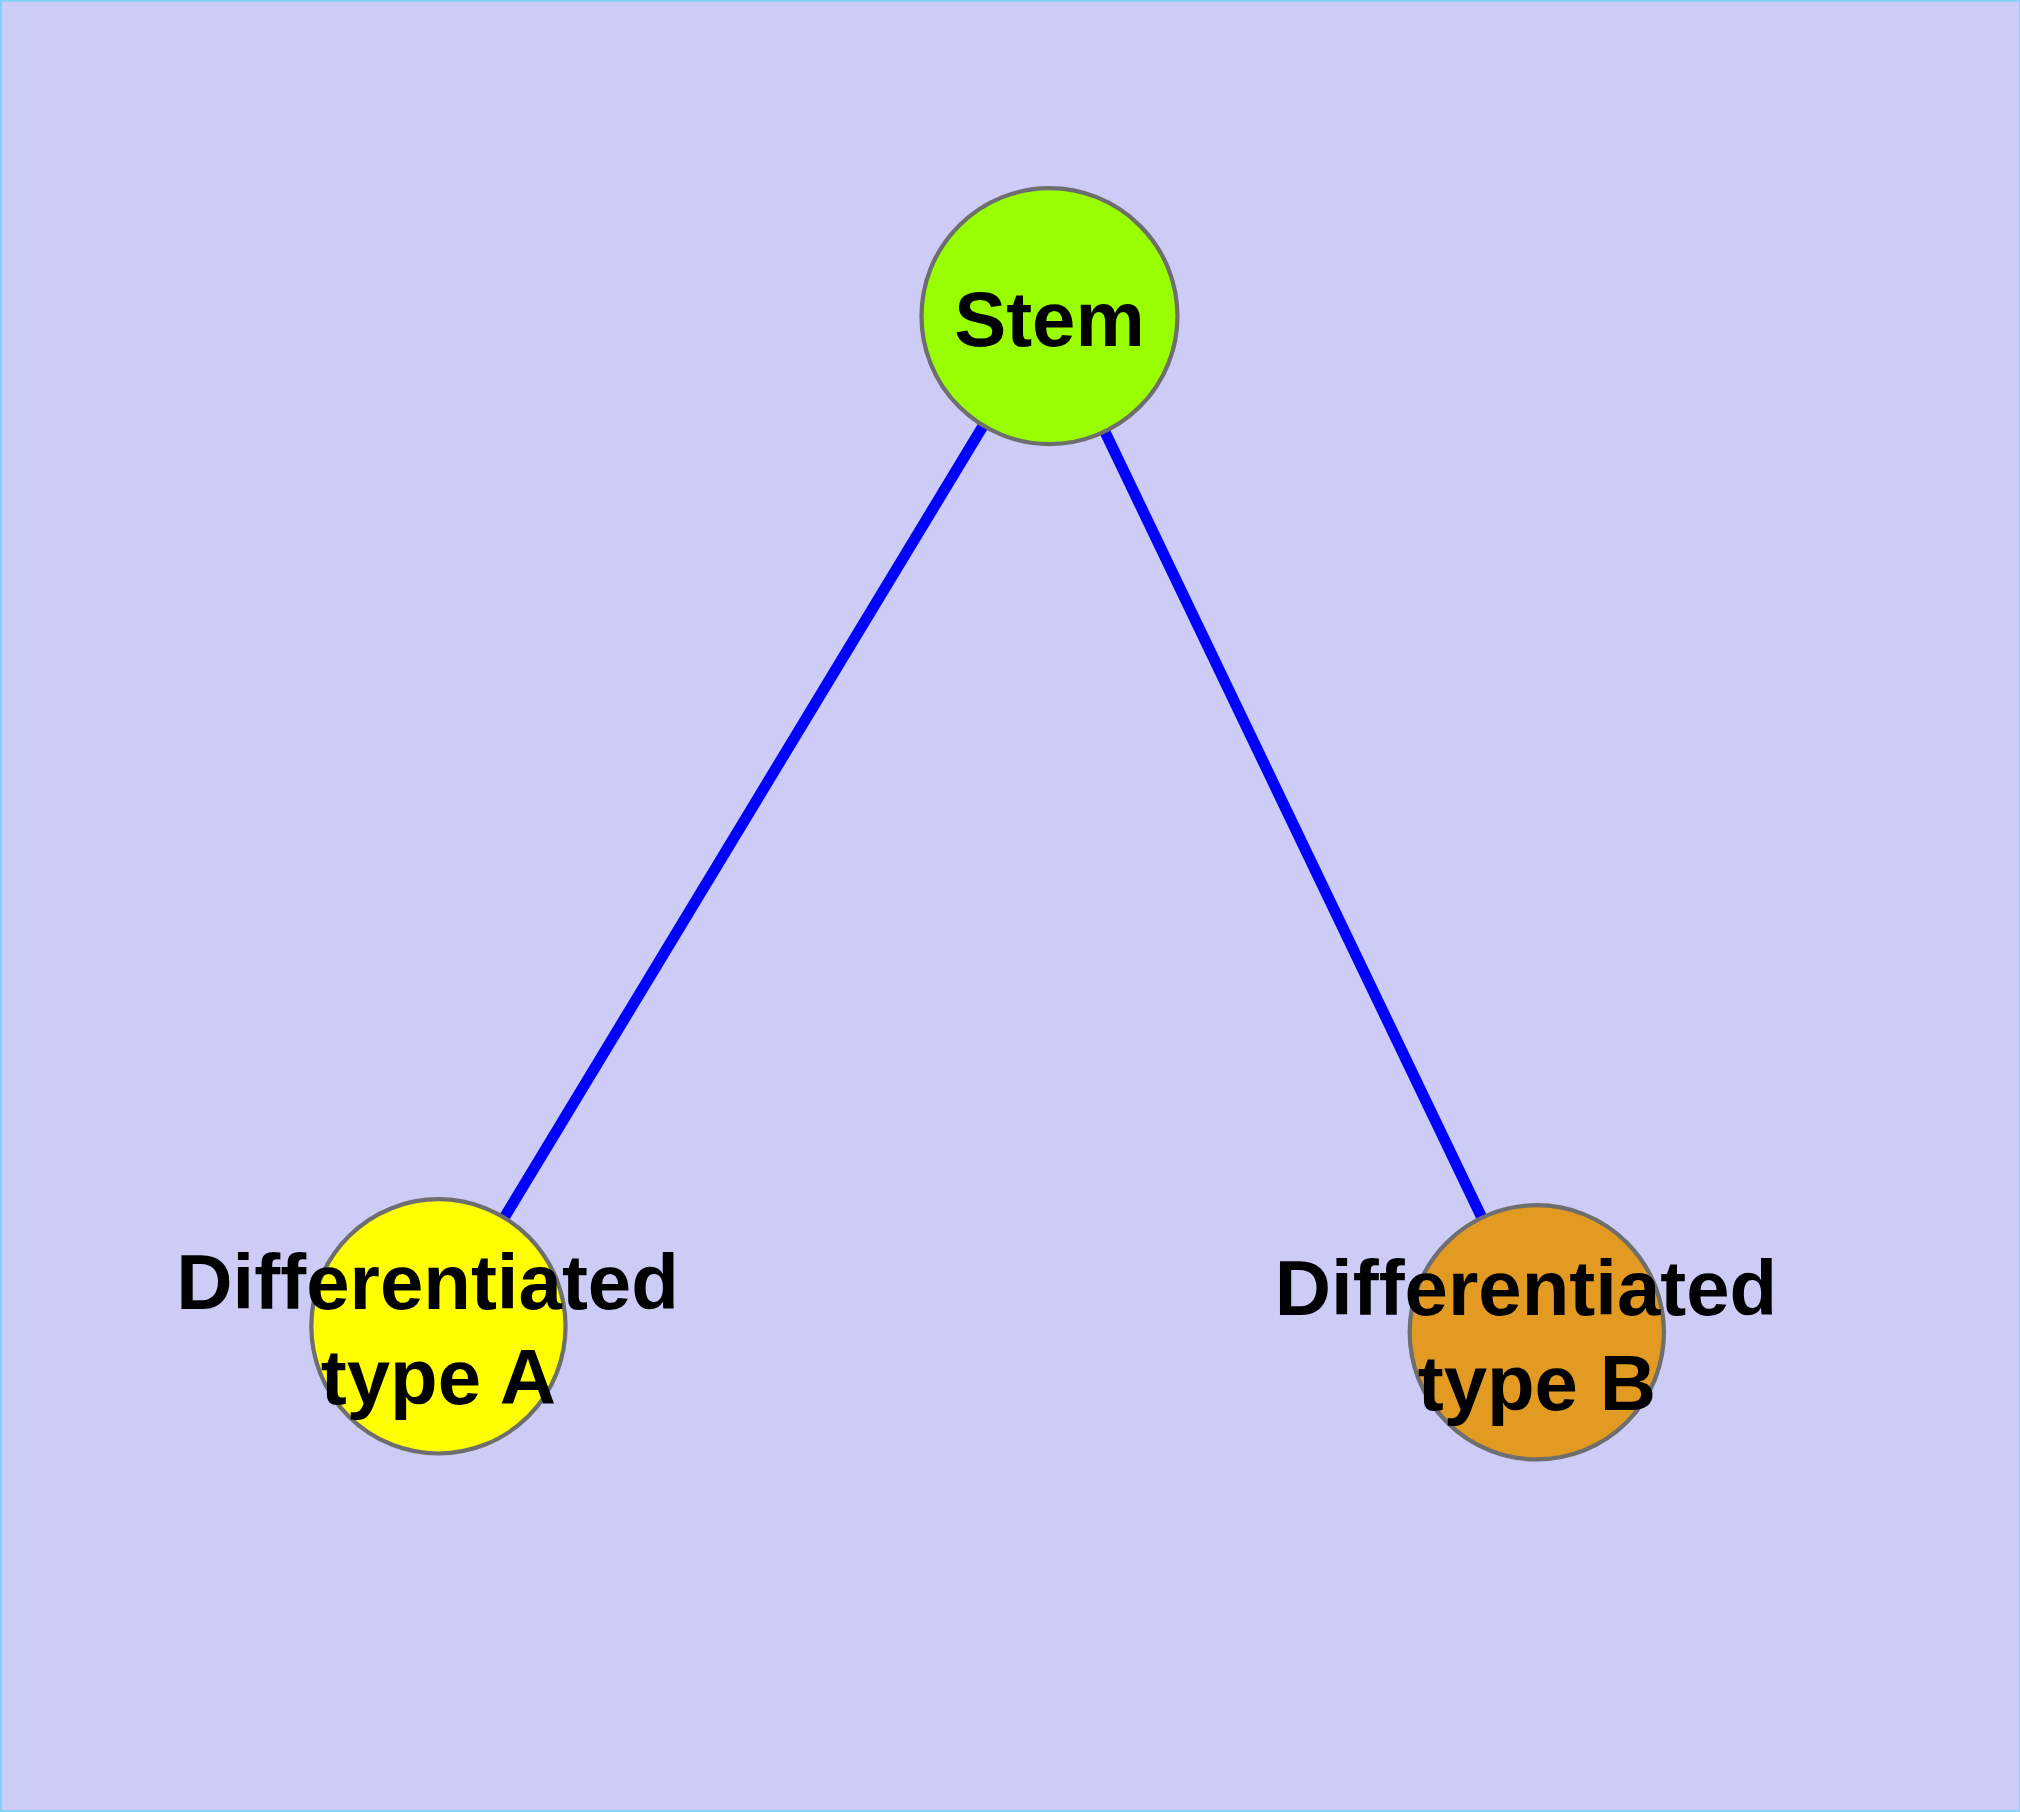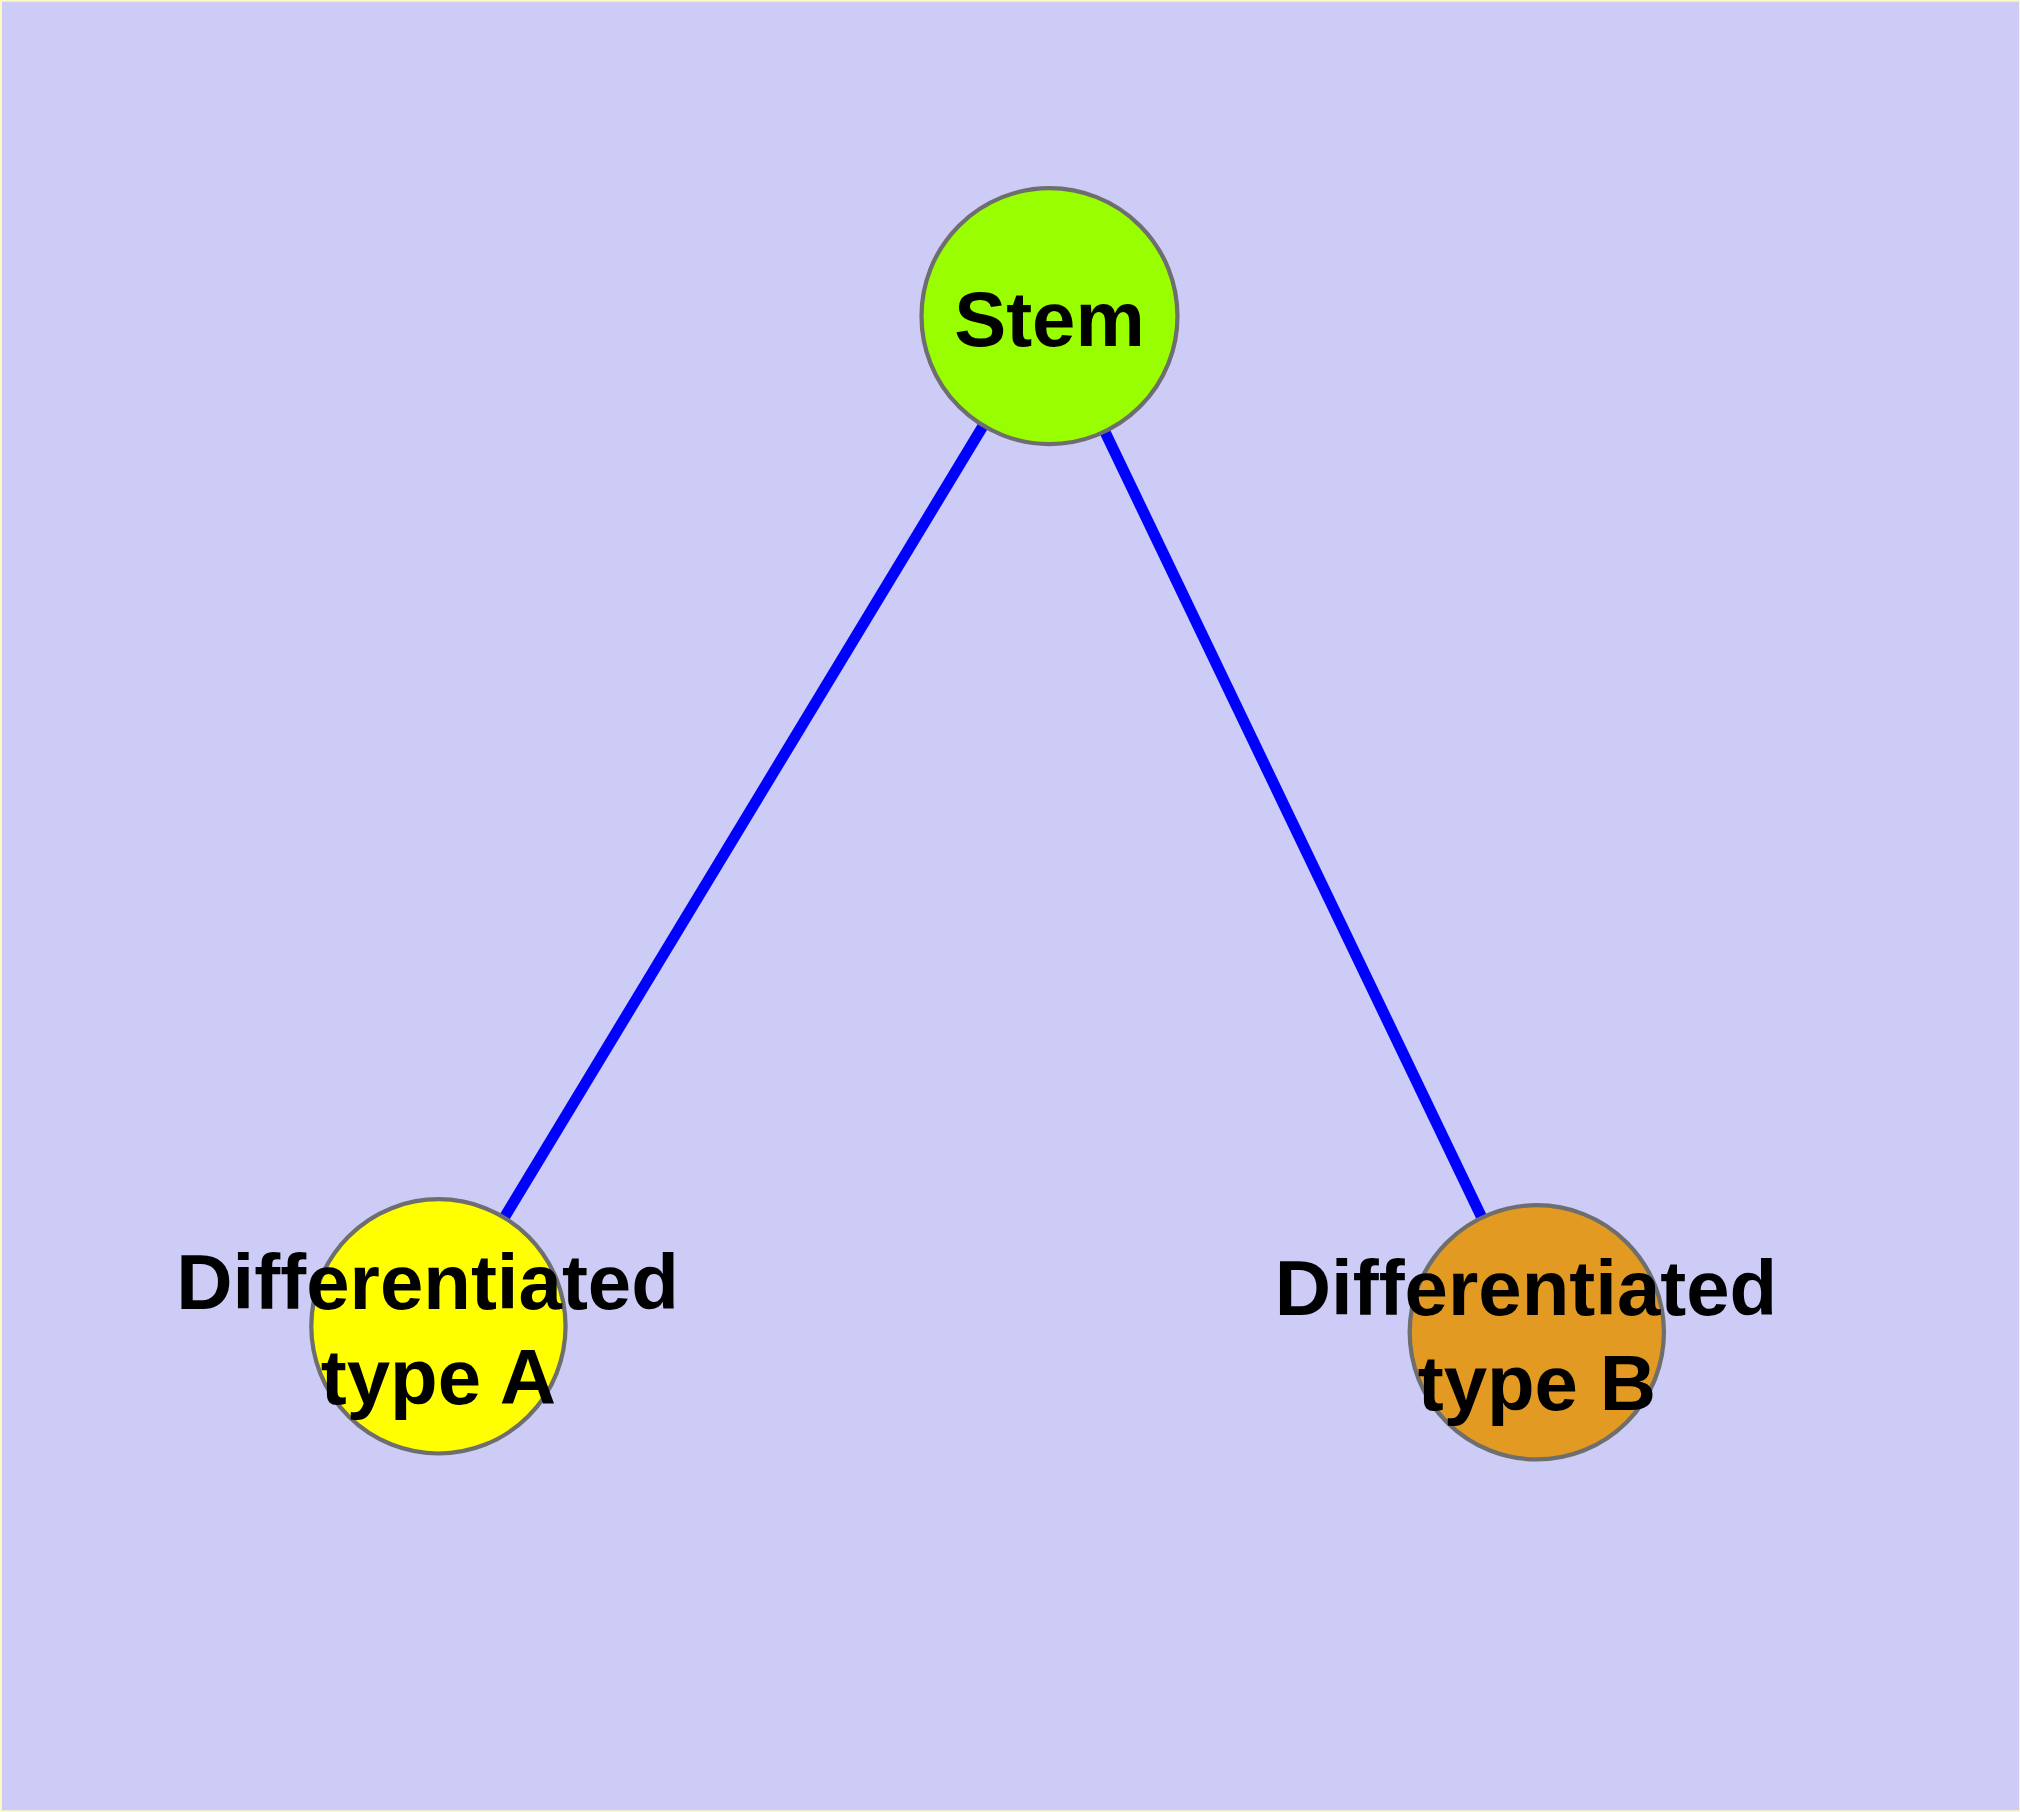--- a/index.html
+++ b/index.html
@@ -4,21 +4,21 @@
 <style>
   html, body {
     margin: 0;
     padding: 0;
     background: #ffffff;
   }
   .stage {
     position: relative;
     width: 2021px;
     height: 1812px;
-    background: #fef9c3;
+    background: #7dd3fc;
     overflow: hidden;
     text-align: center;
   }
   .stage svg {
     display: block;
     width: 2021px;
     height: 1812px;
   }
   .edge {
     fill: none;

